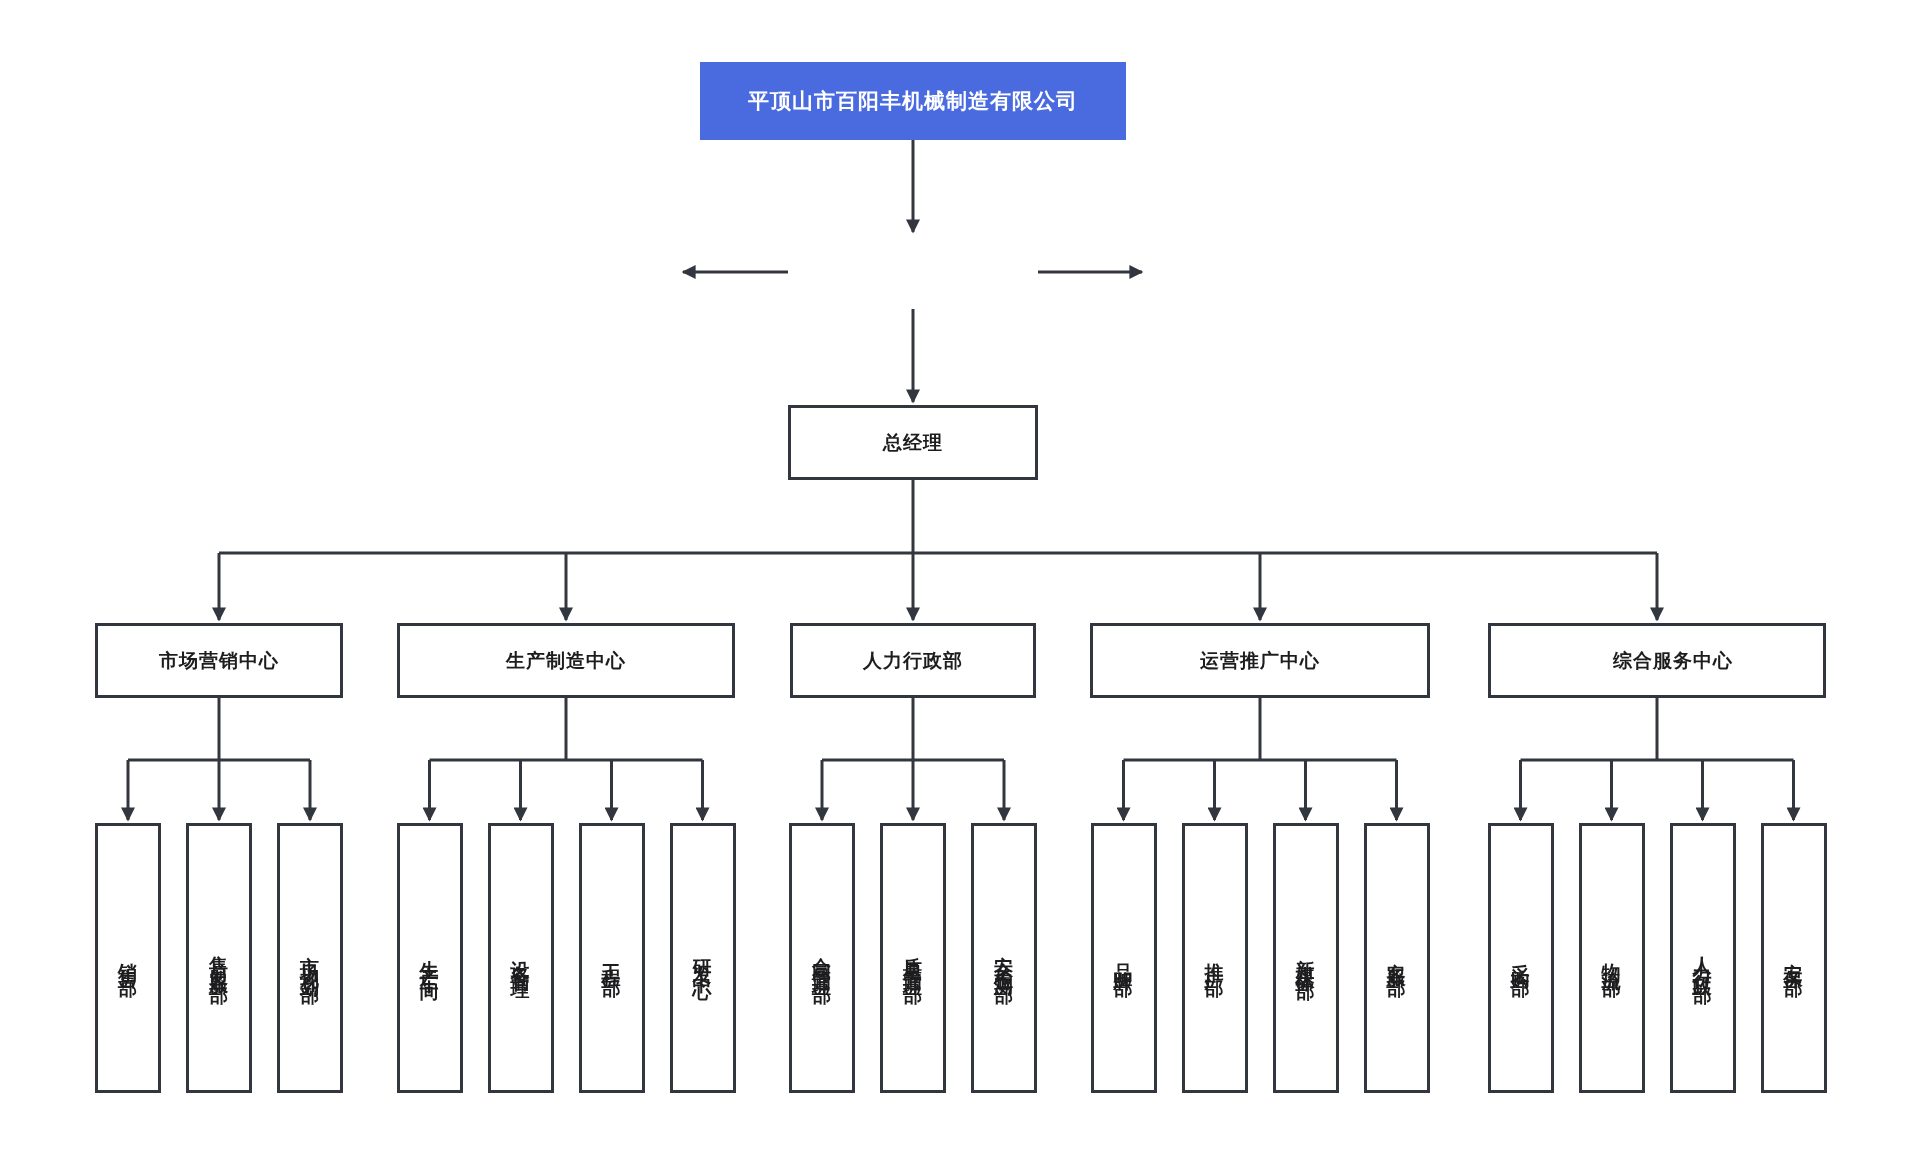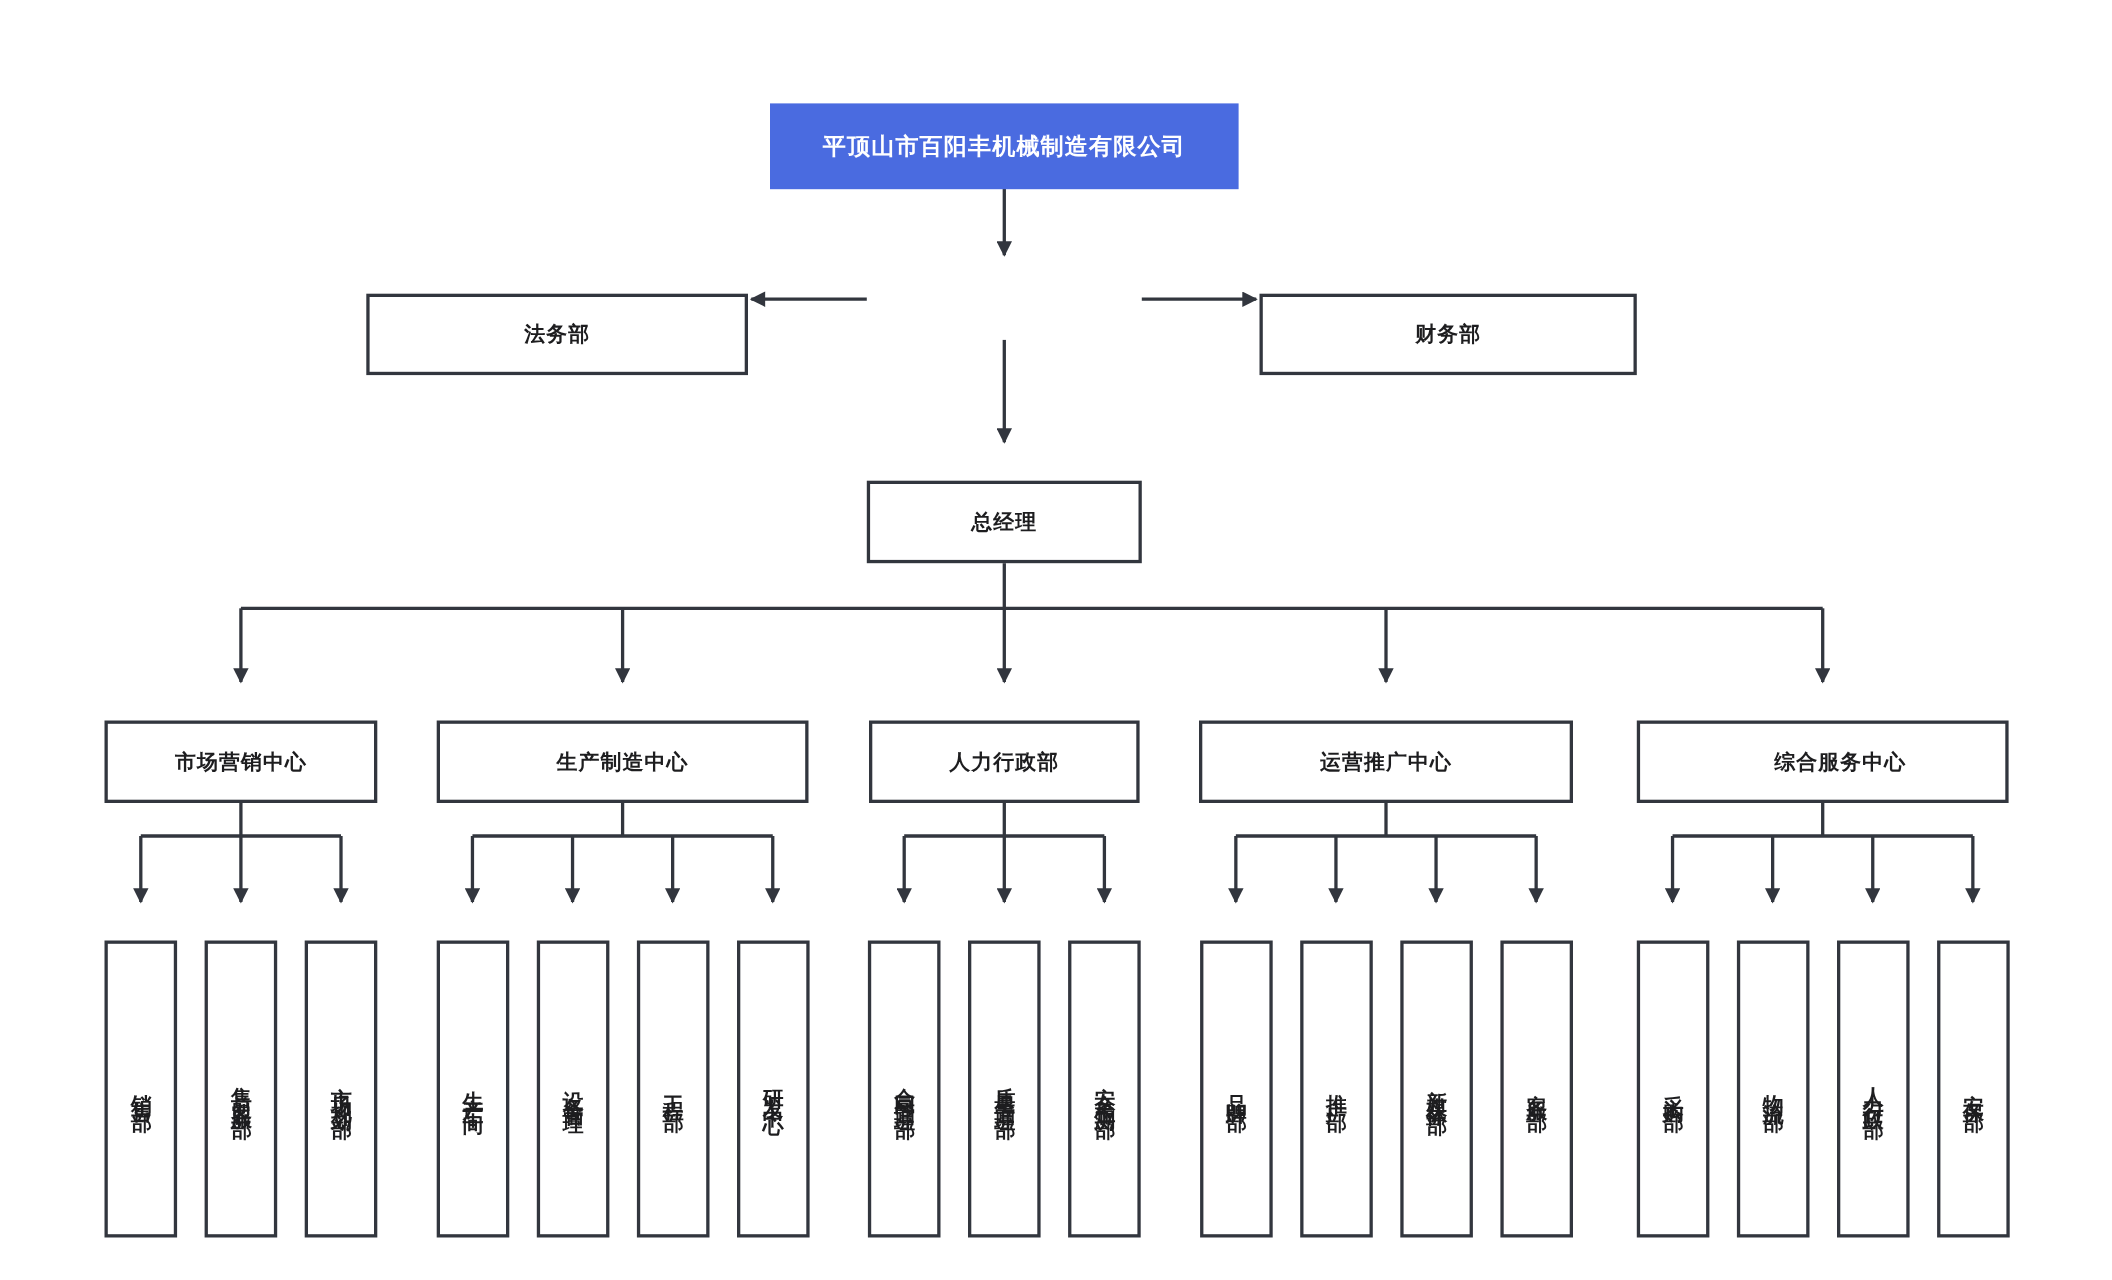--- a/index.html
+++ b/index.html
@@ -26,21 +26,20 @@
     background: var(--node-bg);
     border: 3px solid var(--node-border);
     color: var(--node-text);
     display: flex;
     align-items: center;
     justify-content: center;
     font-size: 19px;
     font-weight: 700;
     letter-spacing: 1px;
     text-align: right;
-    margin-top: 32px;
   }
   .node.root {
     background: var(--root-bg);
     color: var(--root-text);
     border: none;
     font-size: 21px;
     letter-spacing: 1px;
   }
   .vtext {
     writing-mode: vertical-rl;
@@ -98,24 +97,22 @@
         <line x1="1520.5" y1="760" x2="1793.5" y2="760"></line>
         <line x1="1520.5" y1="760" x2="1520.5" y2="820" marker-end="url(#arrow)"></line>
         <line x1="1611.5" y1="760" x2="1611.5" y2="820" marker-end="url(#arrow)"></line>
         <line x1="1702.5" y1="760" x2="1702.5" y2="820" marker-end="url(#arrow)"></line>
         <line x1="1793.5" y1="760" x2="1793.5" y2="820" marker-end="url(#arrow)"></line>
       </g>
   </svg>
 
   <div class="node root" style="left:700px; top:62px; width:426px; height:78px;">平顶山市百阳丰机械制造有限公司</div>
 
-  <div class="node" style="left:333px; top:235px; width:347px; height:74px;">法务部</div>
 
 
-  <div class="node" style="left:1145px; top:235px; width:343px; height:74px;">财务部</div>
 
   <div class="node" style="left:788px; top:405px; width:250px; height:75px;">总经理</div>
 
   <div id="centers-layer">
       <div class="node" style="left: 95px; top: 623px; width: 248px; height: 75px;">市场营销中心</div>
       <div class="node" style="left: 397px; top: 623px; width: 338px; height: 75px;">生产制造中心</div>
       <div class="node" style="left: 790px; top: 623px; width: 246px; height: 75px;">人力行政部</div>
       <div class="node" style="left: 1090px; top: 623px; width: 340px; height: 75px;">运营推广中心</div>
       <div class="node" style="left: 1488px; top: 623px; width: 338px; height: 75px; padding-left: 32px;">综合服务中心</div>
     </div>

